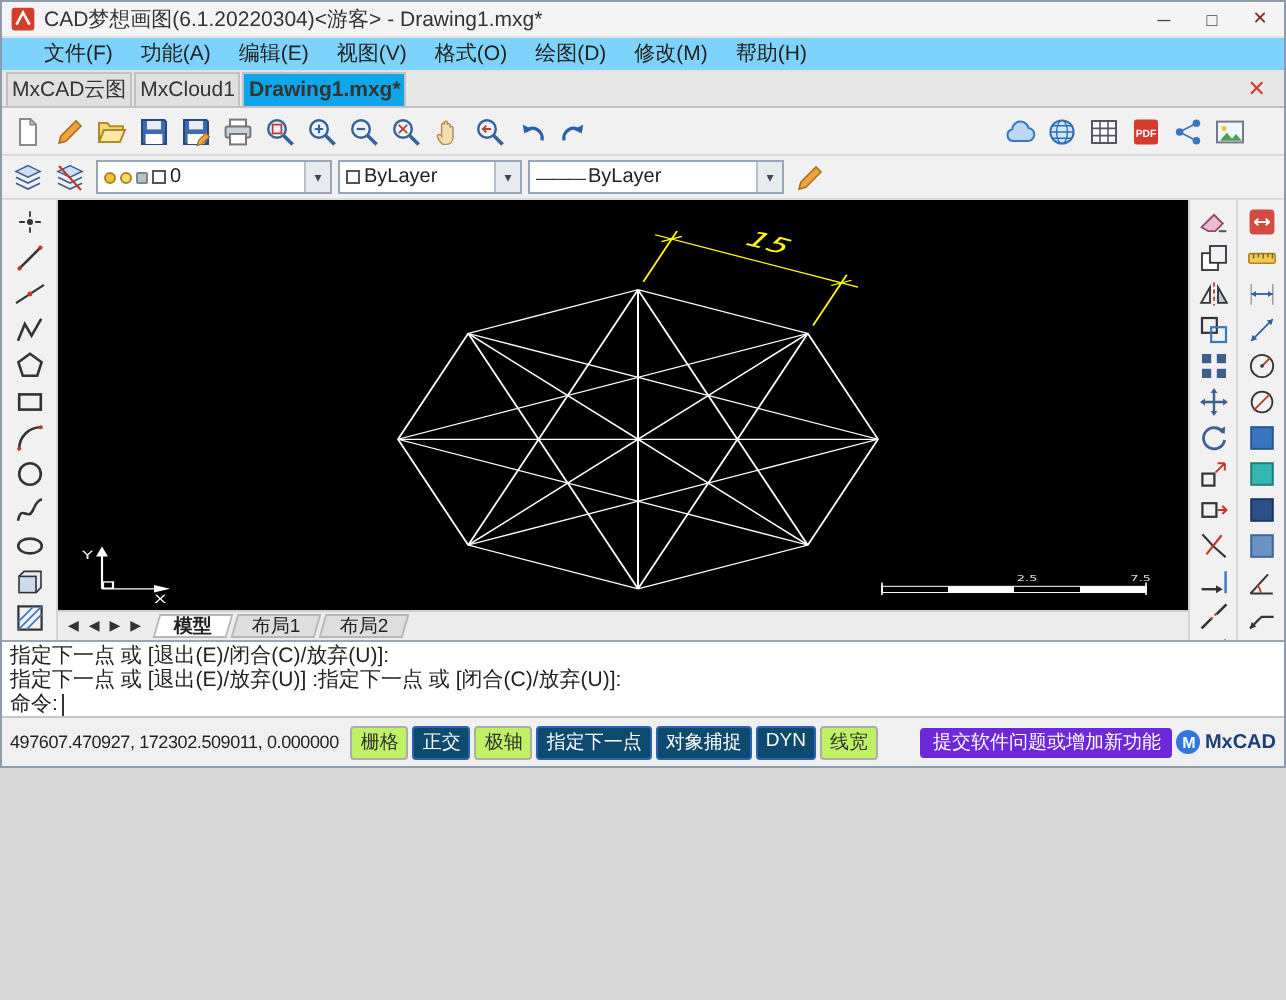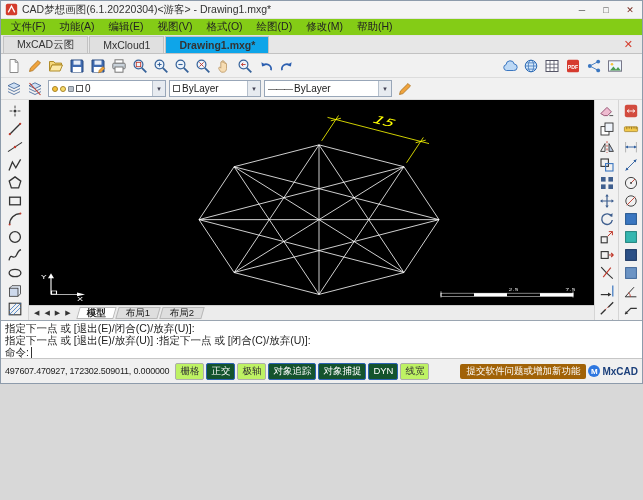--- a/index.html
+++ b/index.html
@@ -6,26 +6,26 @@
   html,body{width:643px;height:500px;overflow:hidden}
   body{font-family:"Liberation Sans","DejaVu Sans",sans-serif;font-size:11px;color:#222;background:#d8d8d8}
   .window{width:643px;height:384px;display:flex;flex-direction:column;background:#f0f0f0;border:1px solid #8d9bab}
   
   .titlebar{flex:0 0 18px;display:flex;align-items:center;gap:4px;padding:0 0 0 4px;background:#f4f4f4;border-bottom:1px solid #e2e2e2}
   .title-text{font-size:10.5px;color:#333;white-space:nowrap}
   .win-controls{margin-left:auto;display:flex;height:100%}
   .wc{width:24px;display:flex;align-items:center;justify-content:center;font-size:9px;color:#444}
   .wc-close{color:#7a2b20}
   
-  .menubar{flex:0 0 16px;display:flex;align-items:flex-end;padding:0 3px;background:#84cc16;border-bottom:1px solid #e3e3e3}
+  .menubar{flex:0 0 16px;display:flex;align-items:flex-end;padding:0 14px;background:#7dd3fc;border-bottom:1px solid #e3e3e3}
   .menu-item{padding:1px 7px;font-size:10.5px;white-space:nowrap}
   
   .tabbar{flex:0 0 18px;display:flex;align-items:flex-end;background:#e7e7e7;border-bottom:1px solid #c2c2c2;padding:0 2px}
   .doctabs{display:flex;align-items:flex-end;height:100%}
-  .doctab{height:17px;display:flex;align-items:center;padding:0 13px;font-size:10.5px;color:#333;background:#e0e0e0;border:1px solid #c2c2c2;border-bottom:none;margin-right:1px;white-space:nowrap}
+  .doctab{height:17px;display:flex;align-items:center;padding:0 2px;font-size:10.5px;color:#333;background:#e0e0e0;border:1px solid #c2c2c2;border-bottom:none;margin-right:1px;white-space:nowrap}
   .doctab.active{background:#0ea5e9;font-weight:bold}
   .tab-close{margin-left:auto;color:#d43c2c;font-weight:bold;font-size:11px;padding:0 7px 2px}
   
   .toolbar{display:flex;align-items:center;background:#f1f1f1;border-bottom:1px solid #dcdcdc;padding:0 3px}
   .tb1{flex:0 0 24px}
   .tb2{flex:0 0 22px;gap:3px}
   .tb-group{display:flex;align-items:center;gap:1px}
   .tb-spacer{flex:1}
   .tb-endpad{width:14px}
   .tbtn{width:20px;height:20px;display:flex;align-items:center;justify-content:center;border:1px solid transparent;border-radius:2px}
@@ -59,22 +59,22 @@
   .lt-tab.active{background:#ffffff;font-weight:bold}
   
   .cmdline{flex:0 0 38px;background:#fff;border-top:1px solid #9aa5b1;font-size:10.5px;line-height:12px;padding:1px 4px;overflow:hidden}
   .cmd-history div{color:#222;white-space:nowrap}
   .cmd-prompt-row{display:flex;align-items:flex-end;gap:2px}
   .caret-block{width:1.5px;height:11px;background:#333;display:inline-block}
   
   .statusbar{flex:0 0 18px;display:flex;align-items:center;gap:2px;padding:12px 4px;background:#f0f0f0;border-top:1px solid #c6c6c6;font-size:9.5px;white-space:nowrap;overflow:hidden}
   .coords{color:#222;font-size:9px;letter-spacing:-0.2px;margin-right:4px;flex:0 0 auto}
   .toggle{padding:1px 4px;border:1px solid #adadad;background:#bef264;border-radius:2px;color:#333;flex:0 0 auto}
-  .toggle.active{background:#14532d;border-color:#2c62b4;color:#fff}
-  .feedback{margin-left:auto;background:#a16207;color:#fff;padding:1px 6px;border-radius:2px;flex:0 0 auto}
+  .toggle.active{background:#0c4a6e;border-color:#2c62b4;color:#fff}
+  .feedback{margin-left:auto;background:#6d28d9;color:#fff;padding:1px 6px;border-radius:2px;flex:0 0 auto}
   .brand{display:flex;align-items:center;gap:2px;font-weight:bold;color:#1b3f7a;font-size:10px;flex:0 0 auto}
   .logo-circle{width:12px;height:12px;border-radius:50%;background:#2e77e0;color:#fff;font-size:8px;display:flex;align-items:center;justify-content:center;font-weight:bold}
   .app-icon{width:13px;height:13px;display:inline-flex;flex:0 0 auto}
 </style>
 </head>
 <body>
 
 <div class="window">
 
   <div class="titlebar">
@@ -675,21 +675,21 @@
       <span class="caret-block"></span>
     </div>
   </div>
 
   <div class="statusbar">
     <span class="coords">497607.470927, 172302.509011, 0.000000</span>
     <span id="toggles" style="display:flex;gap:2px">
         <span class="toggle">栅格</span>
         <span class="toggle active">正交</span>
         <span class="toggle">极轴</span>
-        <span class="toggle active">对象追踪</span>
+        <span class="toggle active">指定下一点</span>
         <span class="toggle active">对象捕捉</span>
         <span class="toggle active">DYN</span>
         <span class="toggle">线宽</span>
       </span>
     <span class="feedback">提交软件问题或增加新功能</span>
     <span class="brand">
       <span class="logo-circle">M</span>
       <span class="logo-text">MxCAD</span>
     </span>
   </div>

